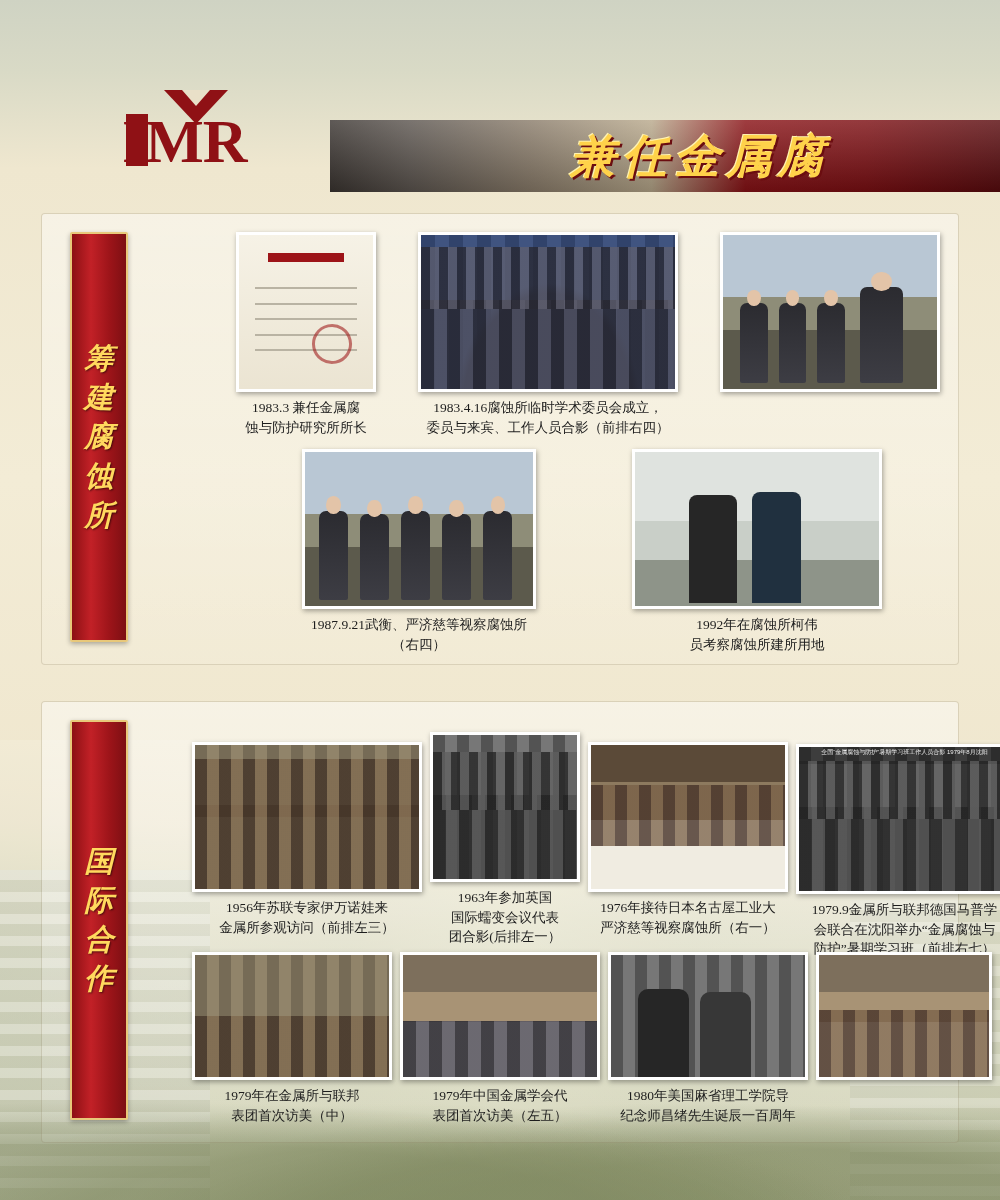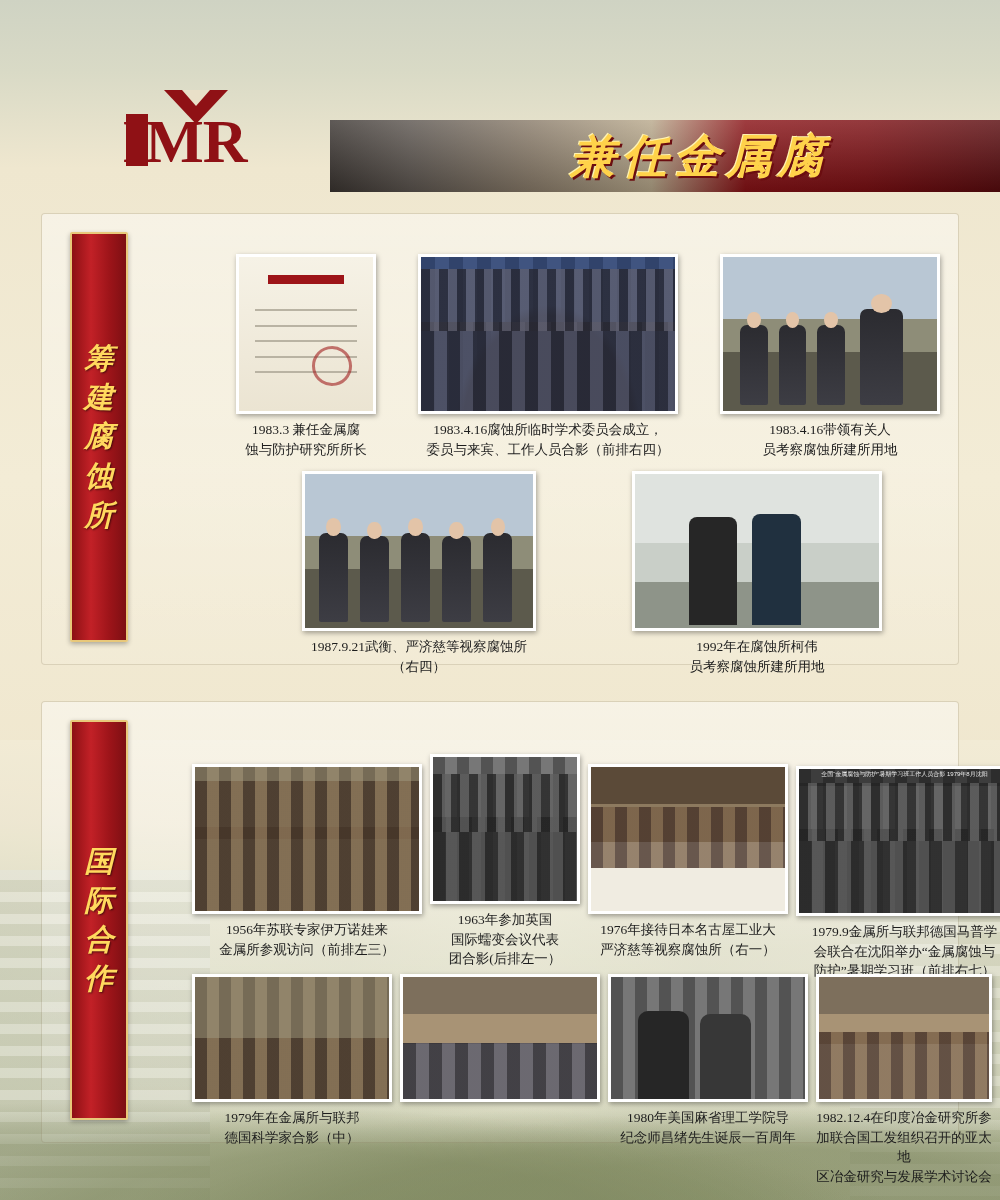--- a/index.html
+++ b/index.html
@@ -116,21 +116,21 @@
   .vbanner span {
     font-family:"Liberation Serif", serif;
     font-size:29px; font-weight:bold; color:#ffd95e;
     line-height:1.35;
     text-shadow:1px 1px 2px rgba(0,0,0,.55);
     font-style:italic;
   }
 
   .grid { position:absolute; left:110px; top:10px; right:8px; }
 
-  .cell { position:absolute;margin-top:22px; }
+  .cell { position:absolute; }
   .photo {
     width:100%; border:3px solid #fff;
     box-shadow:1px 2px 5px rgba(0,0,0,.35);
     background:#8a8a80;
     position:relative; overflow:hidden;
   }
   .caption {
     margin-top:6px;
     font-family:"Liberation Serif", serif;
     font-size:13.5px; line-height:1.45; color:#1d1d1d;
@@ -262,22 +262,20 @@
 委员与来宾、工作人员合影（前排右四）</div>
     </div>
 
     <div class="cell" style="left:568px; top:8px; width:220px;">
       <div class="photo p-out" style="height:160px;">
         <div class="fig" style="left:8%"></div>
           <div class="fig" style="left:26%"></div>
         <div class="fig" style="left:44%"></div>
           <div class="fig" style="left:64%;width:20%;height:62%"></div>
       </div>
-      <div class="caption" style="white-space:pre-line">1983.4.16带领有关人
-员考察腐蚀所建所用地</div>
     </div>
 
     <div class="cell" style="left:150px; top:225px; width:234px;">
       <div class="photo p-out" style="height:160px;">
         <div class="fig" style="left:6%;height:58%"></div>
           <div class="fig" style="left:24%;height:56%"></div>
         <div class="fig" style="left:42%;height:58%"></div>
           <div class="fig" style="left:60%;height:56%"></div>
         <div class="fig" style="left:78%;height:58%"></div>
       </div>
@@ -342,40 +340,39 @@
       <div class="caption" style="white-space:pre-line">1979.9金属所与联邦德国马普学
 会联合在沈阳举办“金属腐蚀与
 防护”暑期学习班（前排右七）</div>
     </div>
 
     <div class="cell" style="left:40px; top:240px; width:200px;">
       <div class="photo p-group sepia" style="height:128px;">
         <div class="ppl warm" style="height:50%"></div>
       </div>
       <div class="caption" style="white-space:pre-line">1979年在金属所与联邦
-德国科学家合影（中）</div>
+表团首次访美（中）</div>
     </div>
 
     <div class="cell" style="left:248px; top:240px; width:200px;">
       <div class="photo p-indoor" style="height:128px;">
         <div class="ppl" style="height:46%"></div>
       </div>
+      <div class="caption" style="white-space:pre-line">1979年中国金属学会代
+表团首次访美（左五）</div>
     </div>
 
     <div class="cell" style="left:456px; top:240px; width:200px;">
       <div class="photo p-bw" style="height:128px;">
         <div class="fig" style="position:absolute;left:14%;bottom:0;width:26%;height:72%;background:#2a2a2a;border-radius:10px 10px 0 0"></div>
         <div class="fig" style="position:absolute;left:46%;bottom:0;width:26%;height:70%;background:#3a3a3a;border-radius:10px 10px 0 0"></div>
       </div>
       <div class="caption" style="white-space:pre-line">1980年美国麻省理工学院导
 纪念师昌绪先生诞辰一百周年</div>
     </div>
 
     <div class="cell" style="left:664px; top:240px; width:176px;">
       <div class="photo p-indoor" style="height:128px;">
         <div class="ppl warm" style="height:55%"></div>
       </div>
-      <div class="caption" style="white-space:pre-line">1982.12.4在印度冶金研究所参
-加联合国工发组织召开的亚太地
-区冶金研究与发展学术讨论会</div>
     </div>
   </div>
 </div>
 
 </body></html>

